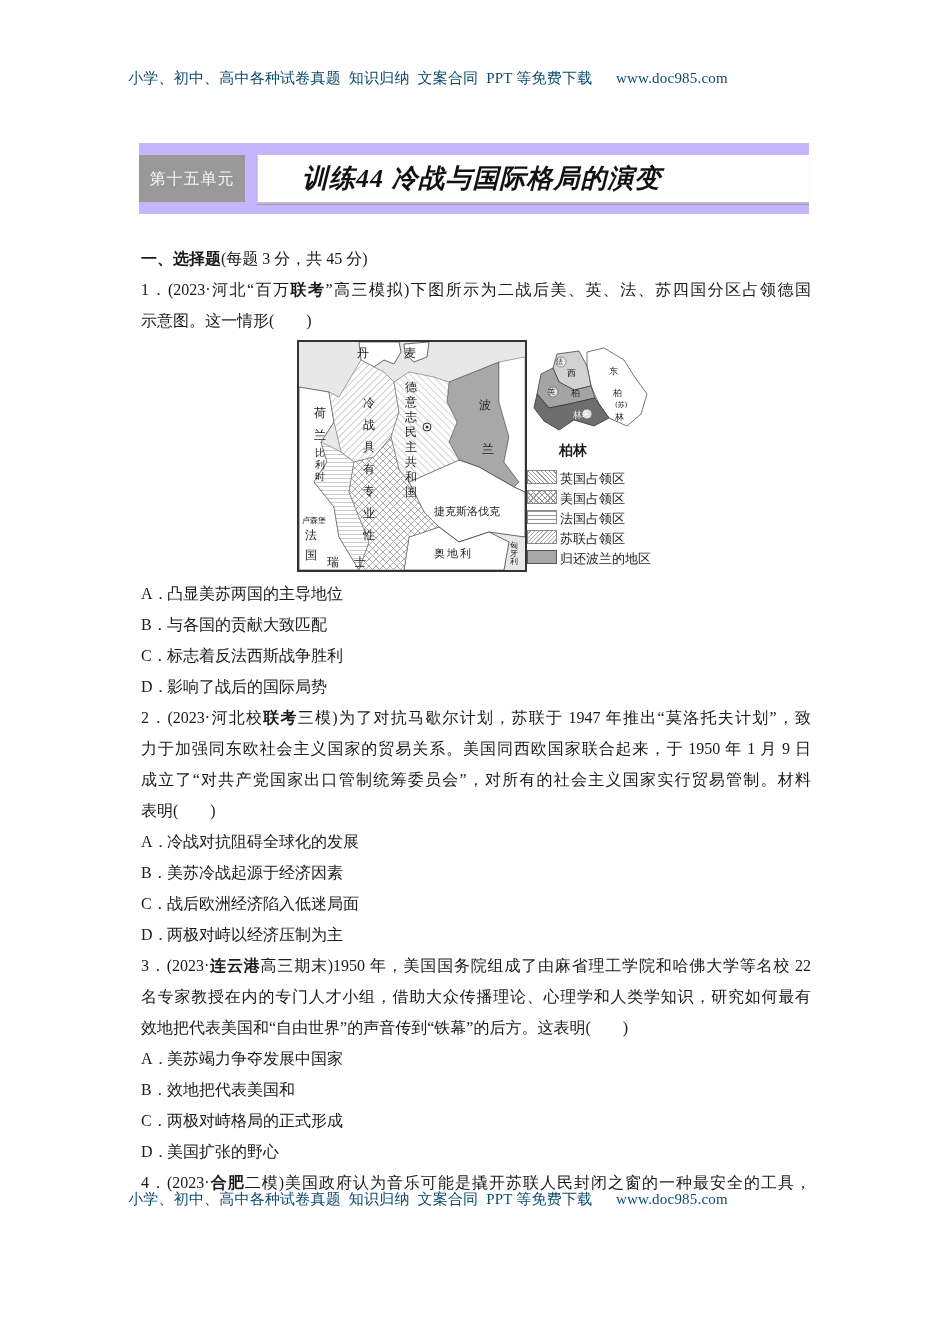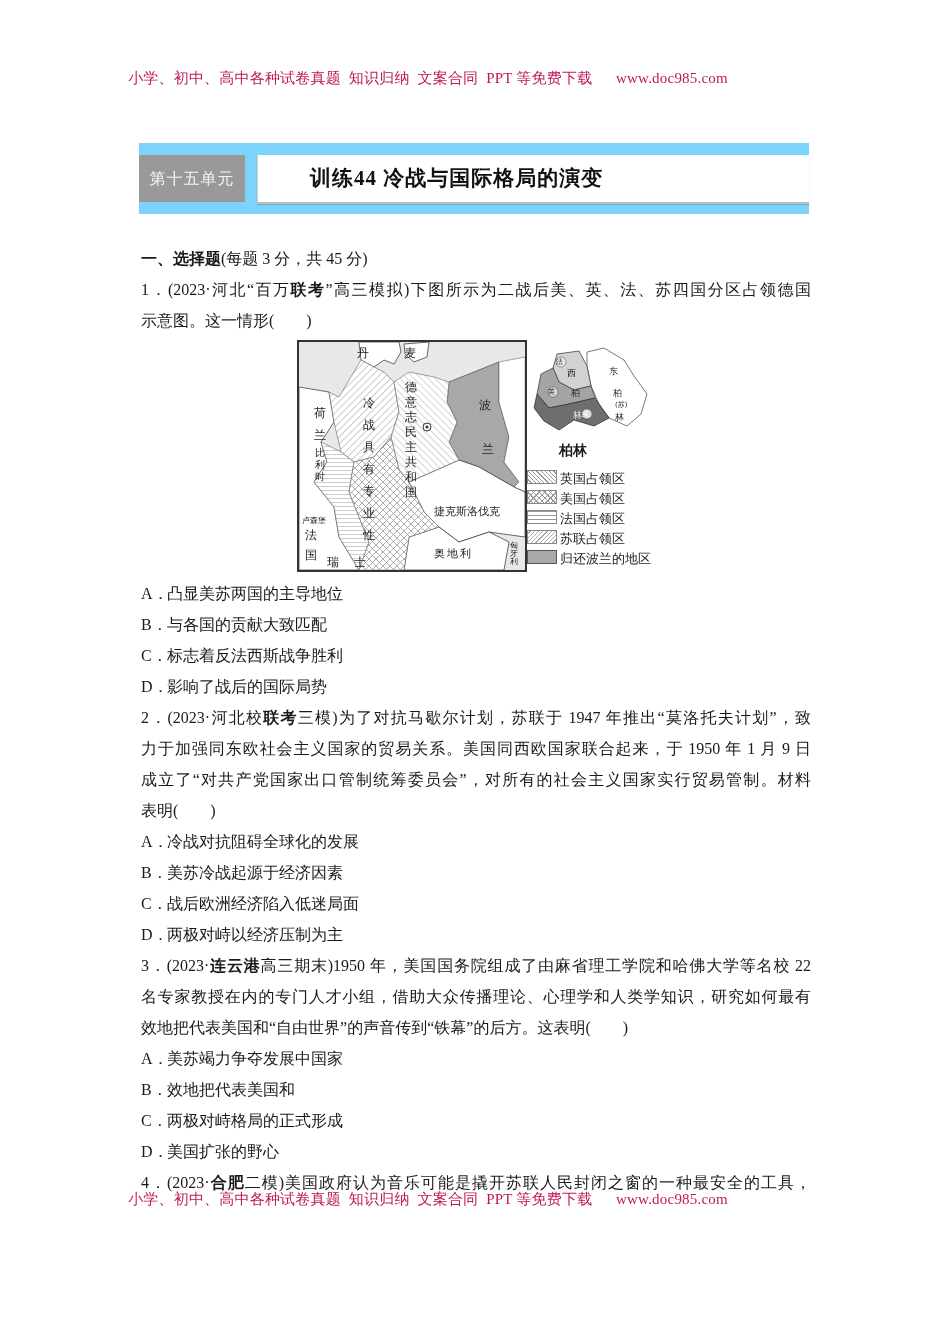--- a/index.html
+++ b/index.html
@@ -3,42 +3,42 @@
 <meta charset="utf-8">
 <style>
   html, body { margin: 0; padding: 0; }
   body {
     width: 950px; height: 1344px; background: #ffffff; position: relative;
     font-family: "Liberation Serif", "DejaVu Serif", serif; color: #1a1a1a;
     overflow: hidden;
   }
   .watermark {
     position: absolute; left: 0; width: 856px; text-align: center;
-    font-size: 15px; color: #be185d; letter-spacing: 0.2px; white-space: pre;
+    font-size: 15px; color: #0c4a6e; letter-spacing: 0.2px; white-space: pre;
   }
   .wm-top { top: 69px; }
   .wm-bottom { top: 1190px; }
 
   .unit-header {
     position: absolute; left: 139px; top: 143px; width: 670px; height: 71px;
-    background: #7dd3fc;
+    background: #c4b5fd;
   }
   .unit-tag {
     position: absolute; left: 0; top: 12px; width: 106px; height: 47px;
     background: #999999; color: #f4f4f4; font-family: "DejaVu Sans", sans-serif;
     font-size: 16px; line-height: 47px; text-align: center; letter-spacing: 1px;
   }
   .unit-title-box {
     position: absolute; left: 118px; top: 12px; right: 0; height: 47px;
     background: #ffffff; border-bottom: 2px solid #bdbdbd; border-left: 1px solid #d0d0d0;
     box-shadow: 0 1px 1px rgba(0,0,0,0.15);
   }
   .unit-title {
-    position: absolute; left: 52px; top: 0; line-height: 47px;
-    font-size: 21px; font-weight: bold; color: #111; letter-spacing: 1px;
+    position: absolute; left: 44px; top: 0; line-height: 47px;
+    font-size: 26px; font-weight: bold; color: #111; letter-spacing: 1px; font-style: italic;
   }
 
   .content { position: absolute; left: 141px; top: 243px; width: 670px; }
   .line { font-size: 16px; line-height: 31px; height: 31px; white-space: nowrap; }
   .section-title { font-weight: bold; }
   .section-title .normal { font-weight: normal; }
   .q-line { text-align: justify; text-align-last: justify; }
   .q-last { text-align: left; }
   .bold { font-weight: bold; }
   .opt { padding-left: 0; }

